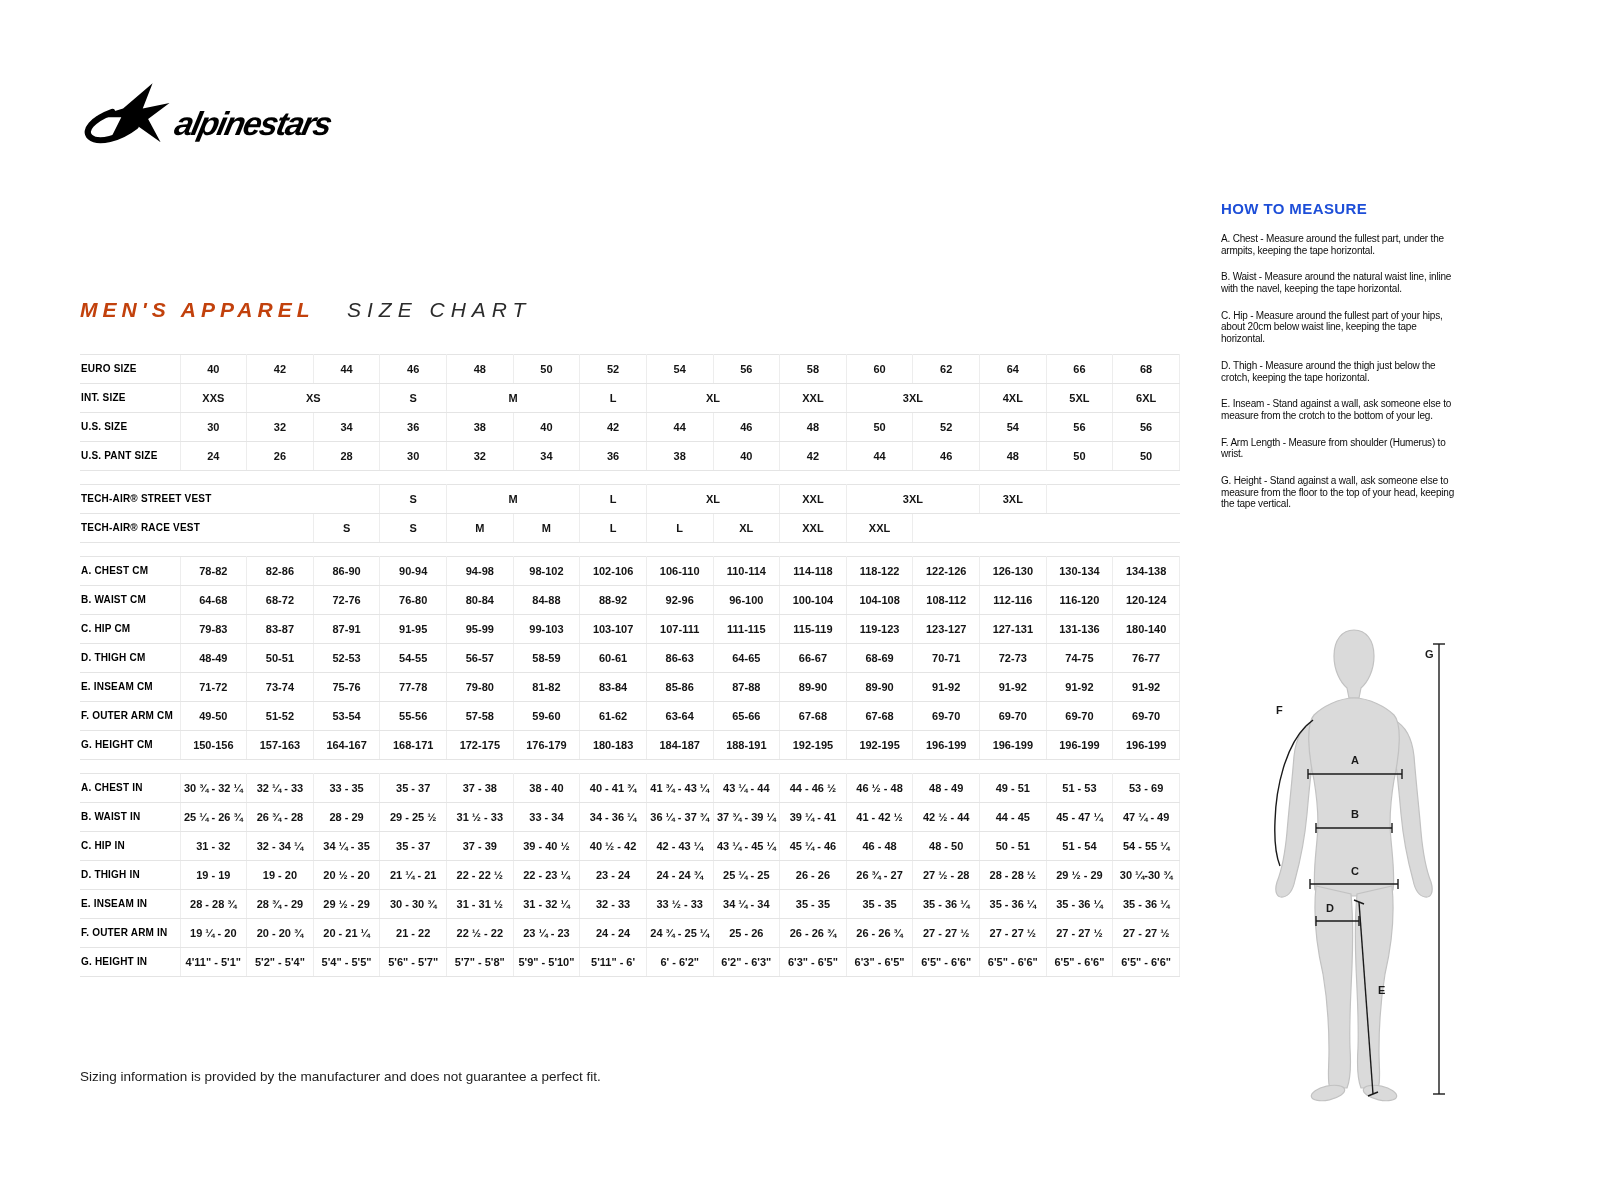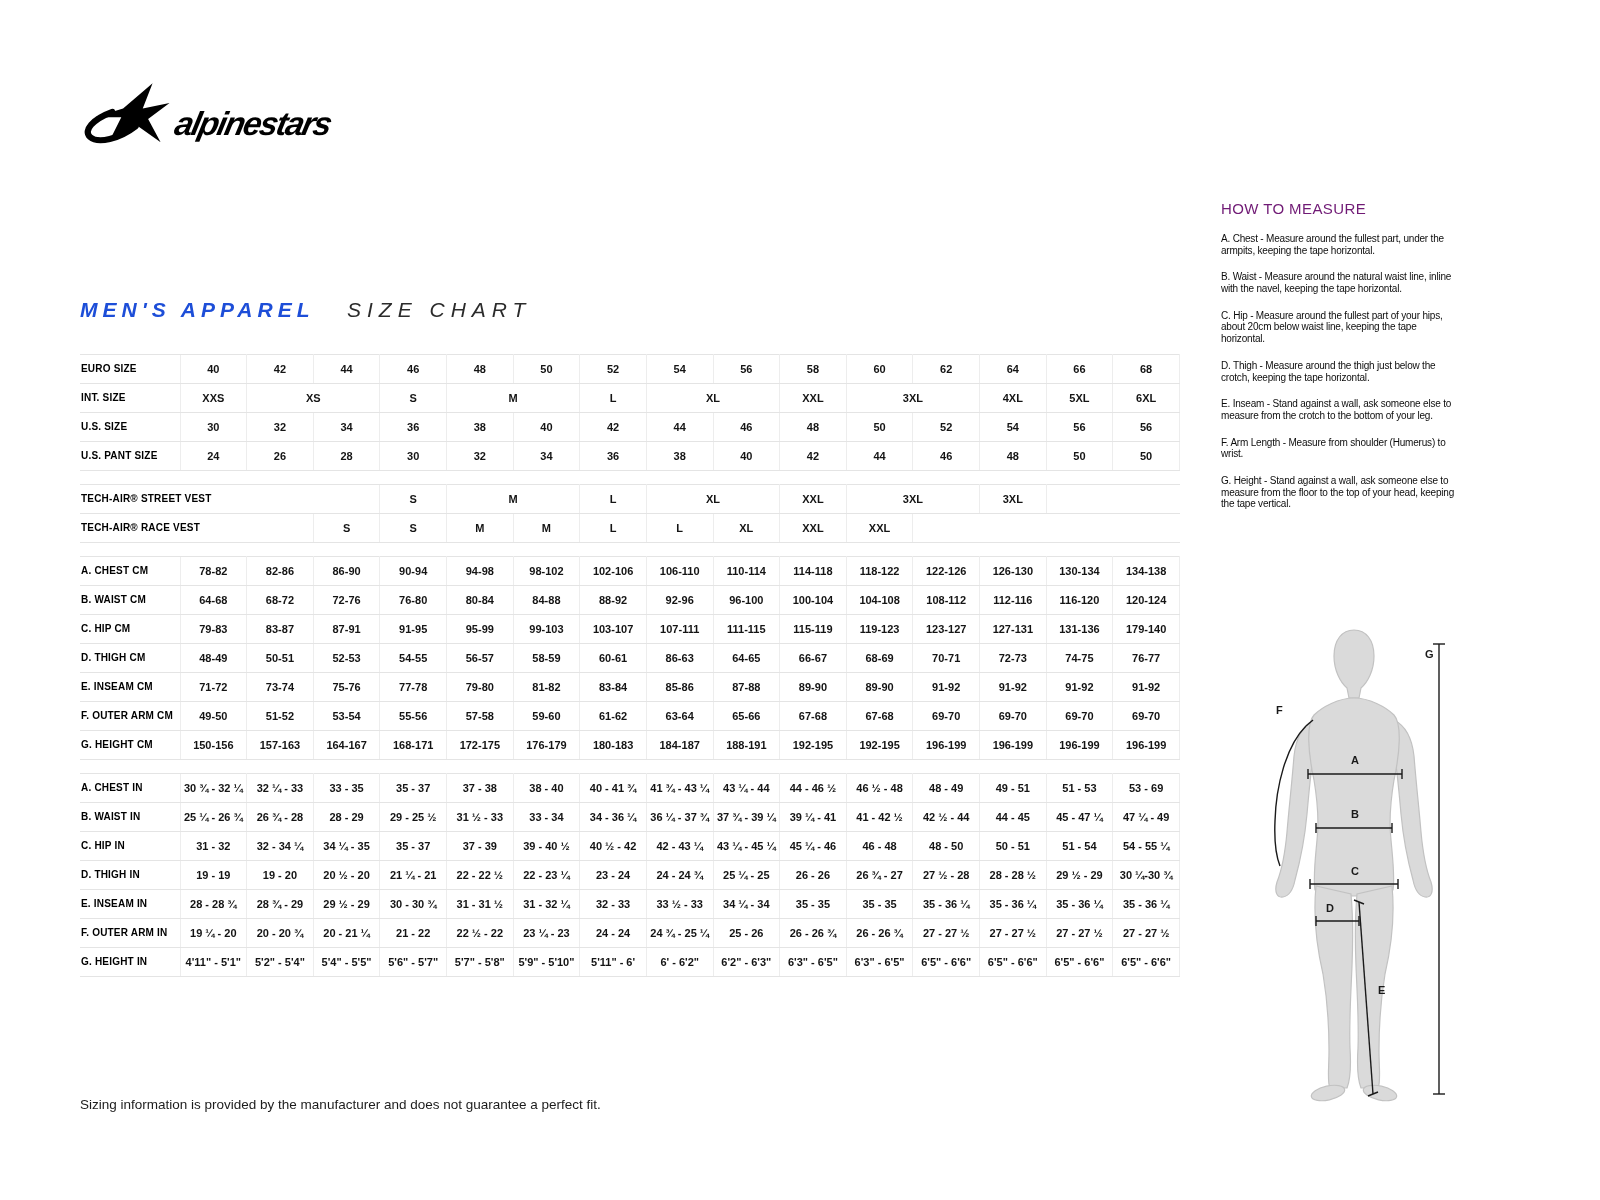--- a/index.html
+++ b/index.html
@@ -4,50 +4,50 @@
 <style>
   html,body{margin:0;padding:0;background:#ffffff;width:1600px;height:1200px;overflow:hidden;
             font-family:"Liberation Sans",sans-serif;color:#111;}
   .abs{position:absolute;}
 
   
   #logo{left:82px;top:76px;width:268px;height:88px;}
 
   
   #title{left:80px;top:298px;white-space:nowrap;}
-  #title .t-bold{font-style:italic;font-weight:700;font-size:21px;letter-spacing:5px;color:#1d4ed8;}
+  #title .t-bold{font-style:italic;font-weight:700;font-size:21px;letter-spacing:5px;color:#c2410c;}
   #title .t-light{font-style:italic;font-weight:400;font-size:21px;letter-spacing:6px;color:#2b2b2b;margin-left:28px;}
 
   
   #table-wrap{left:80px;top:354px;width:1104px;}
   table.size-table{border-collapse:collapse;table-layout:fixed;width:1100px;}
   table.size-table th,table.size-table td{
       height:24px;padding:2px 1px;vertical-align:middle;
       border-top:1px solid #e4e4e4;border-bottom:1px solid #e4e4e4;}
   table.size-table td{
       text-align:center;font-weight:700;font-size:11px;color:#141414;
       border-left:1px solid #ededed;border-right:1px solid #ededed;}
   table.size-table th{
       text-align:left;font-weight:700;font-size:10px;letter-spacing:.2px;color:#000;
       border-left:none;border-right:none;line-height:1.15;}
   table.size-table th.nowrap{white-space:nowrap;}
   table.size-table td.blank{border-left:none;border-right:none;}
   table.size-table tr.spacer td{border:none;height:13px;padding:0;}
 
   
   #measure{left:1221px;top:200px;width:238px;}
-  #measure h3{margin:0 0 16px 0;font-size:15px;font-weight:400;letter-spacing:.4px;color:#701a75;}
+  #measure h3{margin:0 0 16px 0;font-size:15px;font-weight:700;letter-spacing:.4px;color:#1d4ed8;}
   #measure p{margin:0 0 15px 0;font-size:10px;line-height:1.17;letter-spacing:-.2px;color:#0d0d0d;}
 
   
   #figure{left:1226px;top:616px;width:334px;height:492px;}
   .fig-label{font-size:11px;font-weight:700;fill:#1a1a1a;font-family:"Liberation Sans",sans-serif;}
 
   
-  #footer{left:80px;top:1068px;font-size:13.5px;line-height:1.35;color:#1c1c1c;margin-top:28px;}
+  #footer{left:80px;top:1068px;font-size:13.5px;line-height:1.35;color:#1c1c1c;}
 </style>
 </head>
 <body>
 
 <div class="abs" id="logo">
   <svg width="268" height="88" viewBox="0 0 300 86">
     <path d="M79 2 L68 30 L98 24 L74 42 L88 68 L60 48 L30 68 L44 40 L14 40 L46 30 Z" fill="#000"></path>
     <path d="M60 50 C 42 64 18 70 9 62 C 1 55 12 42 34 34" fill="none" stroke="#000" stroke-width="7" stroke-linecap="round"></path>
     <g transform="translate(102,60) skewX(-12)">
       <text x="0" y="0" font-family="Liberation Sans, sans-serif" font-size="37" font-weight="700" font-style="italic" letter-spacing="-2" fill="#000">alpinestars</text>
@@ -211,21 +211,21 @@
           <td>95-99</td>
           <td>99-103</td>
           <td>103-107</td>
           <td>107-111</td>
           <td>111-115</td>
           <td>115-119</td>
           <td>119-123</td>
           <td>123-127</td>
           <td>127-131</td>
           <td>131-136</td>
-          <td>179-140</td>
+          <td>180-140</td>
         </tr>
         <tr>
           <th>D. THIGH CM</th>
           <td>48-49</td>
           <td>50-51</td>
           <td>52-53</td>
           <td>54-55</td>
           <td>56-57</td>
           <td>58-59</td>
           <td>60-61</td>

